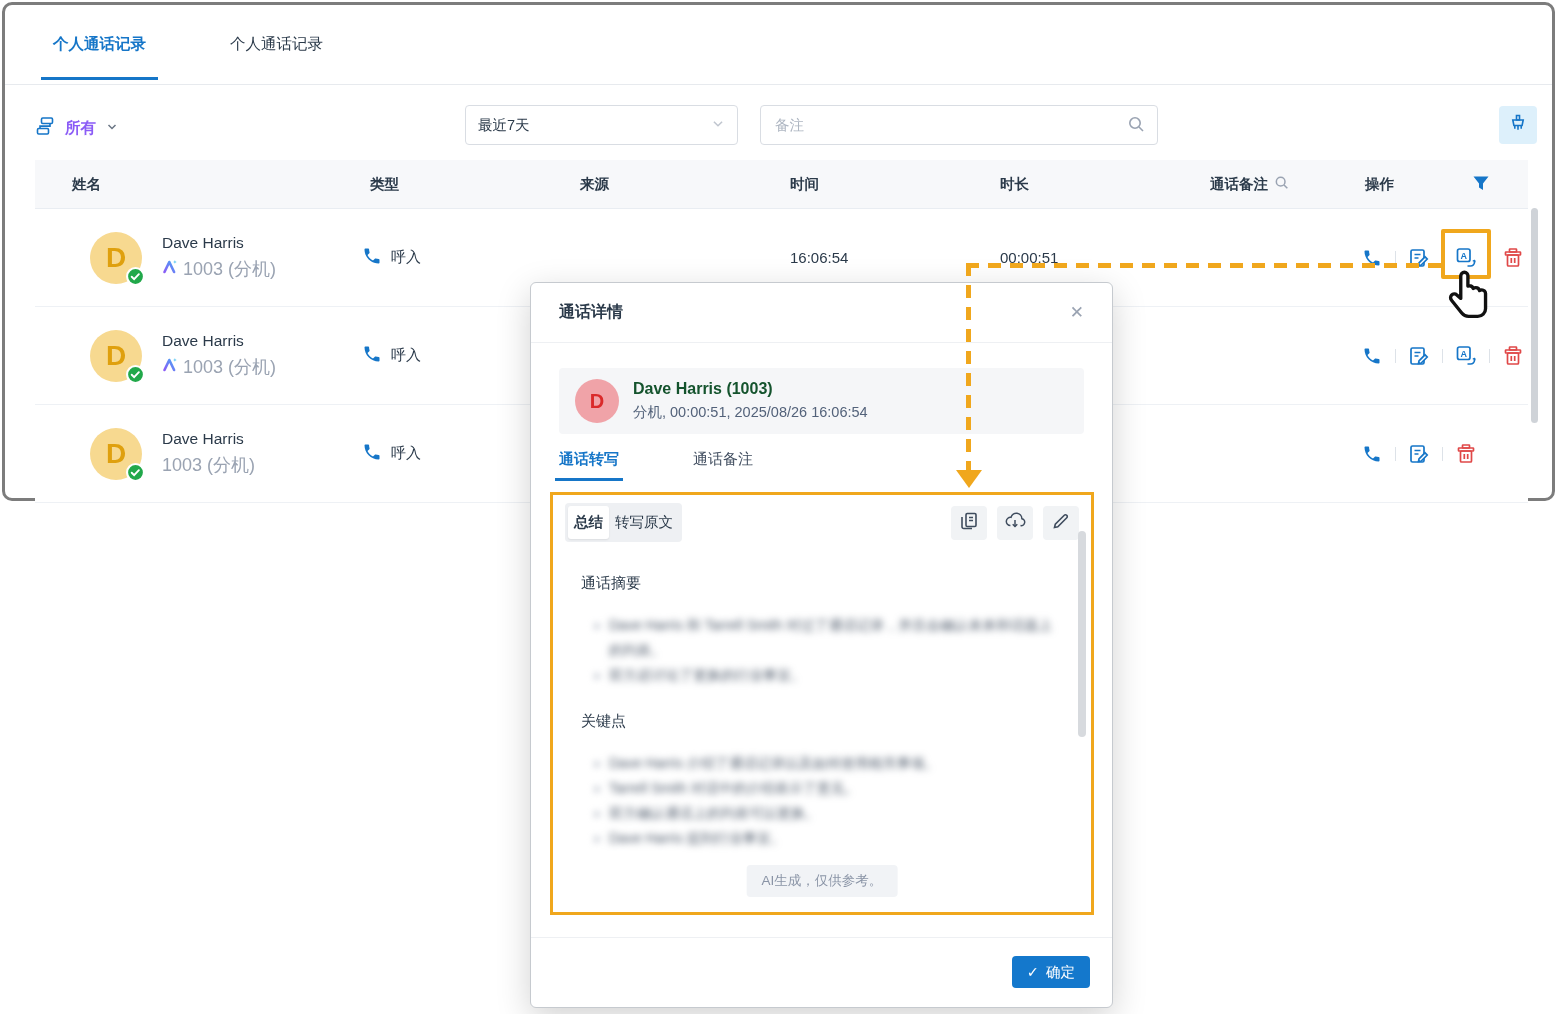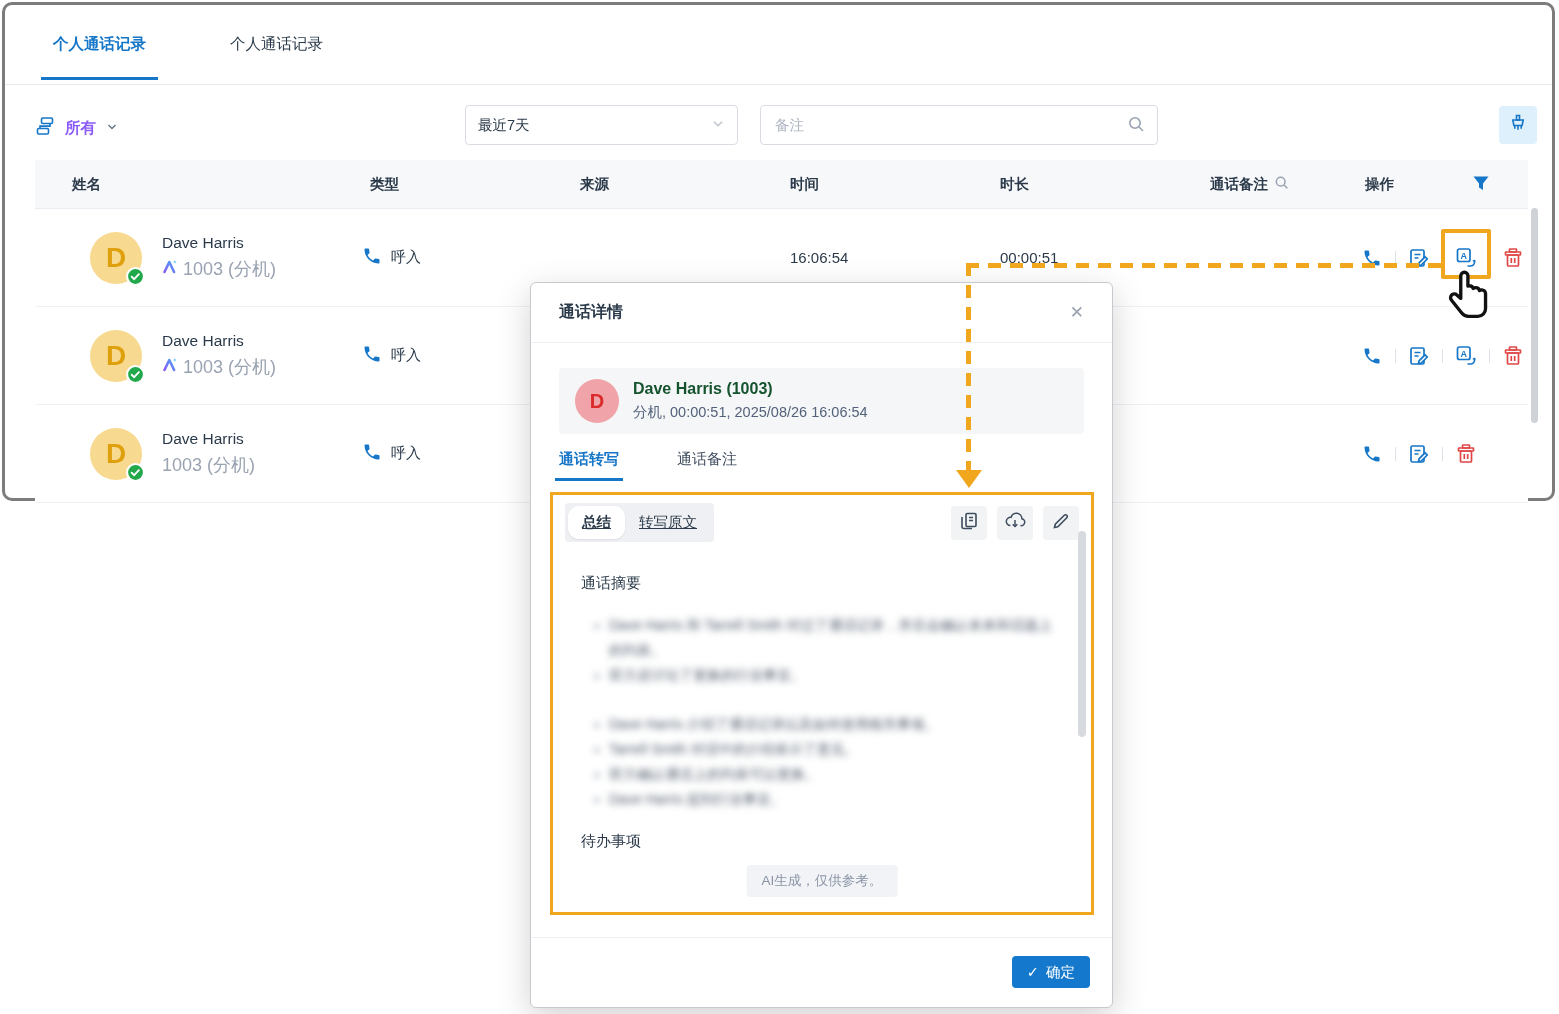--- a/index.html
+++ b/index.html
@@ -43,29 +43,29 @@
   .vscroll{left:1526px;top:203px;width:7px;height:215px;background:#cfd3d8;border-radius:4px;}
   
   #modal{left:530px;top:282px;width:583px;height:726px;background:#fff;border:1px solid #c6cacf;border-radius:6px;box-shadow:0 10px 34px rgba(0,0,0,.18);box-sizing:border-box;z-index:10;}
   .mhead{position:relative;height:59px;border-bottom:1px solid #eef0f3;display:flex;align-items:center;padding:0 28px;justify-content:space-between;}
   .mtitle{font-size:16px;font-weight:bold;color:#2b3a4a;}
   .mclose{font-size:17px;color:#9aa3b2;cursor:pointer;}
   .ccard{margin:25px 28px 0;height:66px;background:#f5f6f8;border-radius:4px;display:flex;align-items:center;padding:0 16px;box-sizing:border-box;gap:14px;}
   .cavatar{width:44px;height:44px;border-radius:50%;background:#f0a3a8;color:#da2a2a;font-weight:bold;font-size:20px;display:flex;align-items:center;justify-content:center;}
   .cname{font-size:16px;font-weight:bold;color:#14532d;}
   .cmeta{font-size:14.5px;color:#53627a;margin-top:5px;}
-  .mtabs{display:flex;padding:0 28px;margin-top:16px;gap:58px;}
+  .mtabs{display:flex;padding:0 28px;margin-top:16px;gap:74px;}
   .mtab{position:relative;font-size:15px;color:#3f4c5e;padding-bottom:12px;cursor:pointer;}
   .mtab.active{color:#1676c8;font-weight:bold;}
   .mtab.active::after{content:"";position:absolute;left:-4px;right:-4px;bottom:0;height:3px;background:#1676c8;}
   
   #hlbox{left:19px;top:209px;width:544px;height:423px;border:3px solid #f0a71d;background:#fff;box-sizing:border-box;overflow:hidden;}
   .boxbar{position:relative;height:55px;display:flex;align-items:center;padding:0 12px;justify-content:space-between;}
   .seg{background:#eef0f3;border-radius:4px;padding:3px;display:flex;}
-  .segbtn{font-size:14.5px;color:#2b3a4a;padding:7px 14px;border-radius:11px;cursor:pointer;text-decoration:underline;}
+  .segbtn{font-size:14.5px;color:#2b3a4a;padding:7px 6px;border-radius:3px;cursor:pointer;}
   .segbtn.on{background:#fff;font-weight:bold;box-shadow:0 1px 2px rgba(0,0,0,.08);}
   .bartools{display:flex;gap:10px;}
   .toolbtn{width:36px;height:34px;background:#f1f3f5;border-radius:4px;display:flex;align-items:center;justify-content:center;cursor:pointer;}
   .boxcontent{position:absolute;left:0;right:0;top:55px;bottom:0;padding:24px 28px 0;box-sizing:border-box;}
   .sechead{font-size:15px;color:#2b3a4a;margin:0 0 20px;font-weight:normal;}
   .blurlist{list-style:none;margin:0 0 24px;padding:0 10px 0 14px;filter:blur(3.6px);}
   .blurlist li{font-size:14px;color:#4c5869;line-height:25px;position:relative;padding-left:14px;}
   .blurlist li::before{content:"▸";position:absolute;left:0;color:#8a94a6;font-size:11px;}
   .innerscroll{position:absolute;right:5px;top:36px;width:8px;height:206px;background:#d7dade;border-radius:4px;}
   .aipill{position:absolute;left:50%;bottom:15px;transform:translateX(-50%);background:rgba(240,242,245,.93);border-radius:4px;padding:7px 15px;font-size:13.5px;color:#8a94a6;white-space:nowrap;}
@@ -393,27 +393,27 @@
             </div>
         </div>
       </div>
 
       <div class="boxcontent">
         <h4 class="sechead">通话摘要</h4>
         <ul class="blurlist">
           <li>Dave Harris 和 Tarrell Smith 对过了通话记录，并且会确认未来和话题上的列表。</li>
           <li>双方还讨论了更换的行业事宜。</li>
         </ul>
+        <h4 class="sechead">关键点</h4>
         <ul class="blurlist">
           <li>Dave Harris 介绍了通话记录以及如何使用相关事项。</li>
           <li>Tarrell Smith 对话中的介绍表示了意见。</li>
           <li>双方确认通话上的列表可以更换。</li>
           <li>Dave Harris 提到行业事宜。</li>
         </ul>
-        <h4 class="sechead" style="margin-top:-4px">待办事项</h4>
       </div>
 
       <div class="innerscroll"></div>
       <div class="aipill">AI生成，仅供参考。</div>
     </div>
 
     <div class="mfoot">
       <button class="okbtn">
         <span>✓</span>
         <span>确定</span>

